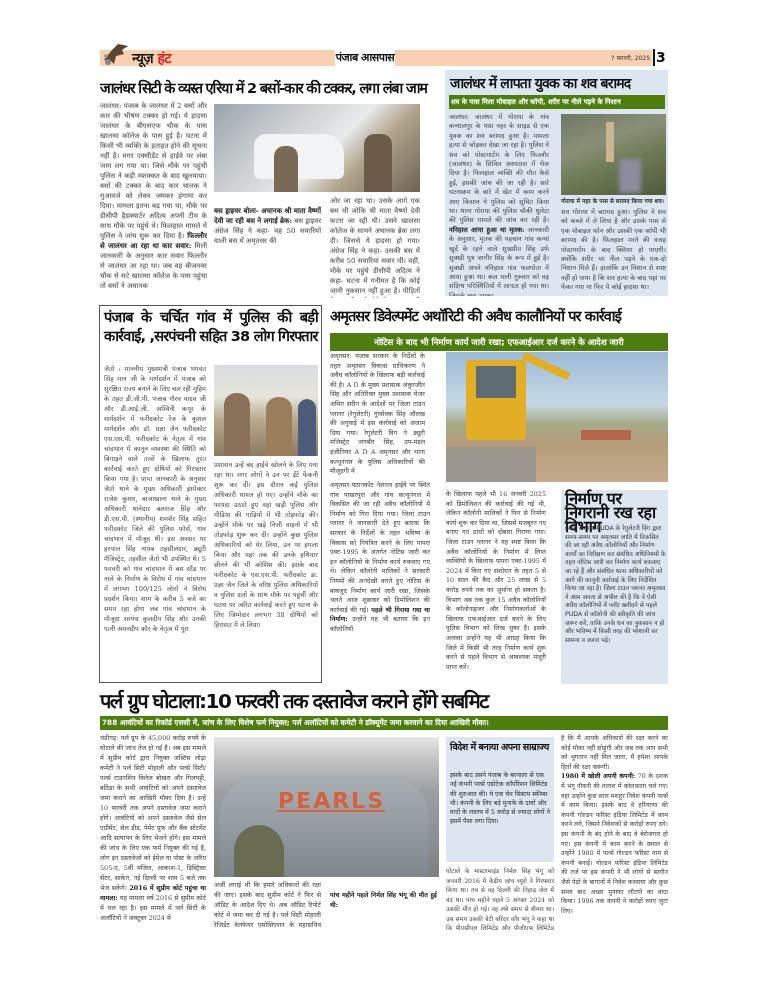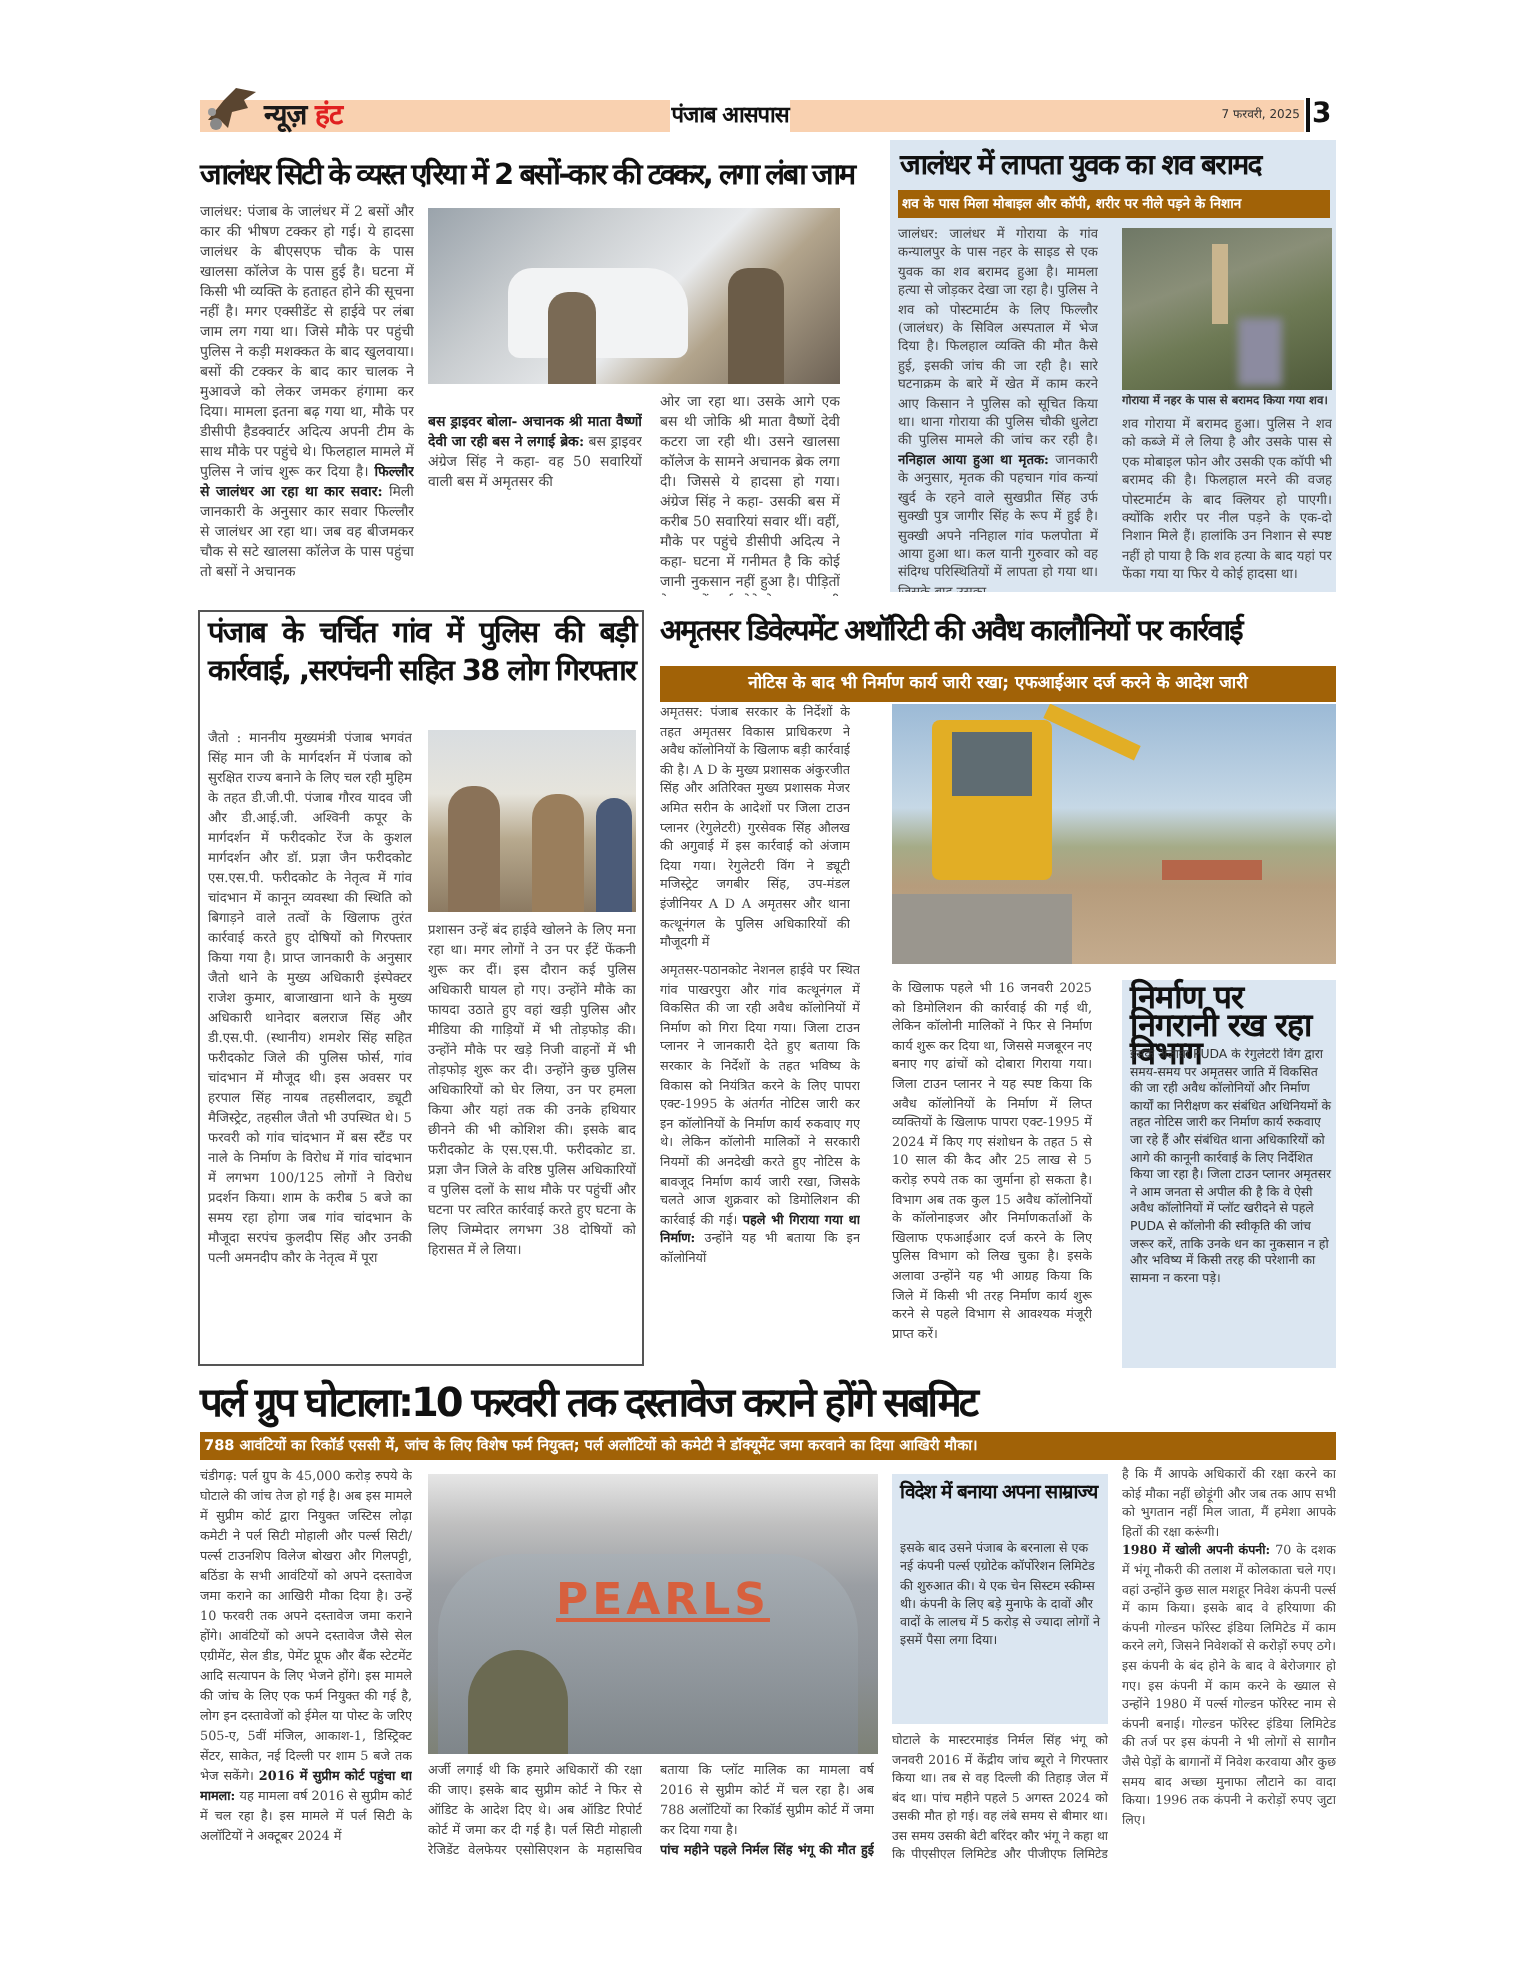--- a/index.html
+++ b/index.html
@@ -1,21 +1,21 @@
 <!DOCTYPE html>
 <html><head>
 <meta charset="utf-8">
 <style>
   * { box-sizing: border-box; margin: 0; padding: 0; }
   body { width: 768px; height: 987px; background: #ffffff; position: relative; overflow: hidden; font-family: "DejaVu Serif", serif; color: #333; }
   .abs { position: absolute; }
   .txt { font-size: 7px; line-height: 10px; color: #444; text-align: justify; font-family: "DejaVu Serif", serif; }
   .txt b { color: #222; }
   .hl { font-family: "DejaVu Sans", sans-serif; font-weight: bold; color: #111; letter-spacing: -0.5px; }
-  .bluebar { background: #a16207; color: #fff; font-family: "DejaVu Sans", sans-serif; font-weight: bold; white-space: nowrap; overflow: hidden; }
+  .bluebar { background: #4d7c0f; color: #fff; font-family: "DejaVu Sans", sans-serif; font-weight: bold; white-space: nowrap; overflow: hidden; }
   .photo { overflow: hidden; }
   .lightbox { background: #dbe6f1; }
 </style>
 </head>
 <body>
 
 <div class="abs" style="left:100px; top:48px; width:568px; height:20px;">
   <div class="abs" style="left:0; top:2px; width:552px; height:16px; background:#f9d1b0;"></div>
   <div class="abs" style="left:2px; top:-6px; width:28px; height:26px;">
     <svg width="28" height="26" viewBox="0 0 28 26">
@@ -32,21 +32,21 @@
   <div class="abs" style="left:470px; top:4px; width:80px; font-size:6px; line-height:12px; text-align:right; font-family:'DejaVu Sans',sans-serif; color:#333;">7 फरवरी, 2025</div>
   <div class="abs" style="left:553px; top:1px; width:1.5px; height:17px; background:#111;"></div>
   <div class="abs hl" style="left:556px; top:0; font-size:14px; line-height:18px;">3</div>
 </div>
 
 <div class="abs hl" style="left:100px; top:78px; width:350px; font-size:14.5px; line-height:20px; white-space:nowrap; letter-spacing:-1.2px;">जालंधर सिटी के व्यस्त एरिया में 2 बसों-कार की टक्कर, लगा लंबा जाम</div>
 
 <div class="abs txt" style="left:100px; top:101px; width:107px; height:196px; overflow:hidden;">
   <span>जालंधर: पंजाब के जालंधर में 2 बसों और कार की भीषण टक्कर हो गई। ये हादसा जालंधर के बीएसएफ चौक के पास खालसा कॉलेज के पास हुई है। घटना में किसी भी व्यक्ति के हताहत होने की सूचना नहीं है। मगर एक्सीडेंट से हाईवे पर लंबा जाम लग गया था। जिसे मौके पर पहुंची पुलिस ने कड़ी मशक्कत के बाद खुलवाया। बसों की टक्कर के बाद कार चालक ने मुआवजे को लेकर जमकर हंगामा कर दिया। मामला इतना बढ़ गया था, मौके पर डीसीपी हैडक्वार्टर अदित्य अपनी टीम के साथ मौके पर पहुंचे थे। फिलहाल मामले में पुलिस ने जांच शुरू कर दिया है।</span>
   <b>फिल्लौर से जालंधर आ रहा था कार सवार:</b>
-  <span>मिली जानकारी के अनुसार कार सवार फिल्लौर से जालंधर आ रहा था। जब वह बीजमकर चौक से सटे खालसा कॉलेज के पास पहुंचा तो बसों ने अचानक</span>
+  <span>मिली जानकारी के अनुसार कार सवार फिल्लौर से जालंधर आ रहा था। जब वह बीजनवर चौक से सटे खालसा कॉलेज के पास पहुंचा तो बसों ने अचानक</span>
 </div>
 
 <div class="abs photo" style="left:214px; top:104px; width:206px; height:88px; background:linear-gradient(135deg,#9aa3ab 0%,#c9cdd0 30%,#e8eaec 55%,#b2a48c 70%,#6d6255 100%);">
   <div class="abs" style="left:40px; top:30px; width:90px; height:45px; background:#f2f3f4; border-radius:12px 20px 6px 6px;"></div>
   <div class="abs" style="left:60px; top:42px; width:24px; height:46px; background:#7a6a55; border-radius:10px 10px 0 0;"></div>
   <div class="abs" style="left:150px; top:30px; width:28px; height:58px; background:#6b5c48; border-radius:10px 10px 0 0;"></div>
 </div>
 
 <div class="abs txt" style="left:214px; top:196px; width:107px; height:102px; overflow:hidden;">
   <br>
@@ -138,21 +138,21 @@
   <div class="abs" style="left:5px; top:40px; width:210px; height:100px; background:linear-gradient(180deg,#a9b0b6,#7f868c); border-radius:40px 40px 0 0; opacity:0.9;"></div>
   <div class="abs" style="left:64px; top:52px; font-family:'DejaVu Sans',sans-serif; font-size:22px; line-height:24px; color:#d7603e; letter-spacing:2px; font-weight:bold;text-decoration:underline;">PEARLS</div>
   <div class="abs" style="left:20px; top:88px; width:50px; height:52px; background:#6b6a52; border-radius:50% 50% 0 0;"></div>
 </div>
 
 <div class="abs txt" style="left:214px; top:880px; width:107px; height:50px; overflow:hidden; font-size:6.4px; line-height:10px;">
   <span>अर्जी लगाई थी कि हमारे अधिकारों की रक्षा की जाए। इसके बाद सुप्रीम कोर्ट ने फिर से ऑडिट के आदेश दिए थे। अब ऑडिट रिपोर्ट कोर्ट में जमा कर दी गई है। पर्ल सिटी मोहाली रेजिडेंट वेलफेयर एसोसिएशन के महासचिव जसपाल सिंह ने</span>
 </div>
 
 <div class="abs txt" style="left:330px; top:880px; width:107px; height:50px; overflow:hidden; font-size:6.4px; line-height:10px;">
-  <span>बताया कि प्लॉट मालिक का मामला वर्ष 2016 से सुप्रीम कोर्ट में चल रहा है। अब 788 अलॉटियों का रिकॉर्ड सुप्रीम कोर्ट में जमा कर दिया गया है।</span><br>
+  <br>
   <b>पांच महीने पहले निर्मल सिंह भंगू की मौत हुई थी:</b>
   
 </div>
 
 <div class="abs lightbox" style="left:446px; top:737px; width:108px; height:125px;"></div>
 <div class="abs hl" style="left:450px; top:740px; width:100px; font-size:9.5px; line-height:13px; letter-spacing:-0.5px;">विदेश में बनाया अपना साम्राज्य</div>
 <div class="abs" style="left:450px; top:770px; width:102px; height:90px; overflow:hidden; font-family:'DejaVu Sans',sans-serif; font-size:6.3px; line-height:9.3px; color:#333;">
   <span>इसके बाद उसने पंजाब के बरनाला से एक नई कंपनी पर्ल्स एग्रोटेक कॉर्पोरेशन लिमिटेड की शुरुआत की। ये एक चेन सिस्टम स्कीम्स थी। कंपनी के लिए बड़े मुनाफे के दावों और वादों के लालच में 5 करोड़ से ज्यादा लोगों ने इसमें पैसा लगा दिया।</span>
 </div>
 <div class="abs txt" style="left:446px; top:866px; width:108px; height:64px; overflow:hidden; font-size:6.2px; line-height:9.5px;">

